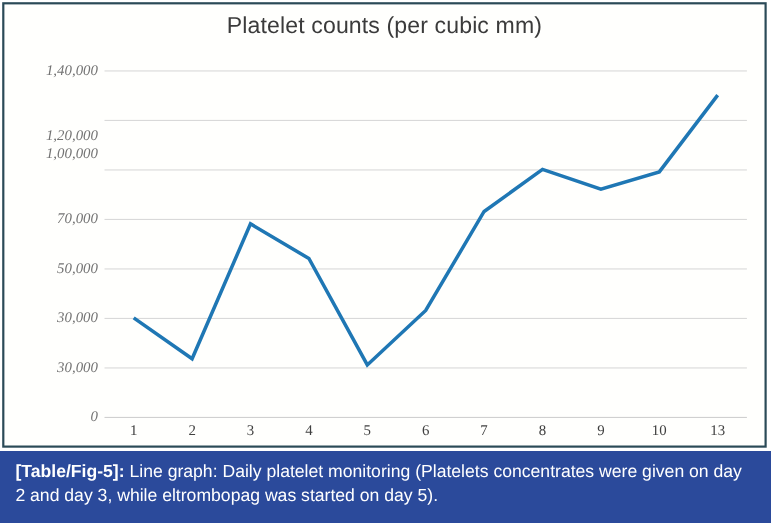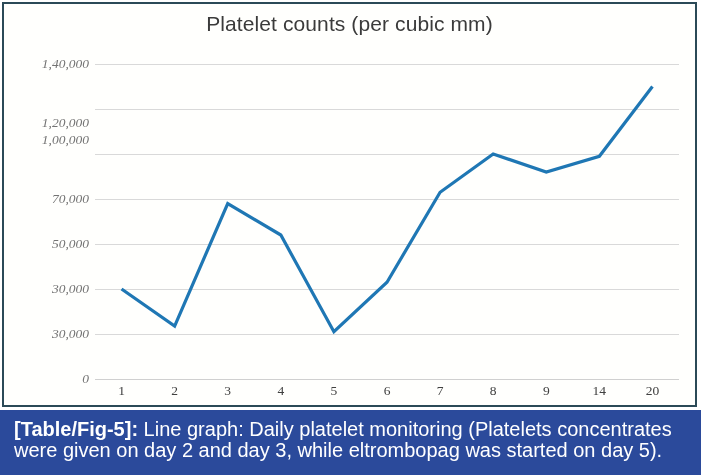--- a/index.html
+++ b/index.html
@@ -103,21 +103,21 @@
     position: absolute;
     left: 0;
     top: 410px;
     width: 701px;
     height: 65px;
     background: #2b4a9b;
     box-sizing: border-box;
     padding: 9px 14px 0 14px;
   }
   .caption-text {
-    font-size: 20px;
+    font-size: 16px;
     line-height: 21px;
     color: #ffffff;
     font-family: "Liberation Sans", sans-serif;
   }
   .caption-label {
     font-weight: bold;
     color: #ffffff;
   }
 </style>
 </head>
@@ -159,22 +159,22 @@
     <div class="xtick-wrap">
         <div class="xtick-label" style="left: 26.5455px;">1</div>
         <div class="xtick-label" style="left: 79.6364px;">2</div>
         <div class="xtick-label" style="left: 132.727px;">3</div>
         <div class="xtick-label" style="left: 185.818px;">4</div>
         <div class="xtick-label" style="left: 238.909px;">5</div>
         <div class="xtick-label" style="left: 292px;">6</div>
         <div class="xtick-label" style="left: 345.091px;">7</div>
         <div class="xtick-label" style="left: 398.182px;">8</div>
         <div class="xtick-label" style="left: 451.273px;">9</div>
-        <div class="xtick-label" style="left: 504.364px;">14</div>
-        <div class="xtick-label" style="left: 557.455px;">20</div>
+        <div class="xtick-label" style="left: 504.364px;">10</div>
+        <div class="xtick-label" style="left: 557.455px;">13</div>
       </div>
 
   </div>
 
   <div class="caption-bar" style="background: rgb(43, 74, 155); color: rgb(255, 255, 255);">
     <div class="caption-text">
       <span class="caption-label">[Table/Fig-5]:</span><span> Line graph: Daily platelet monitoring (Platelets concentrates were given on day 2 and day 3, while eltrombopag was started on day 5).</span>
     </div>
   </div>
 

